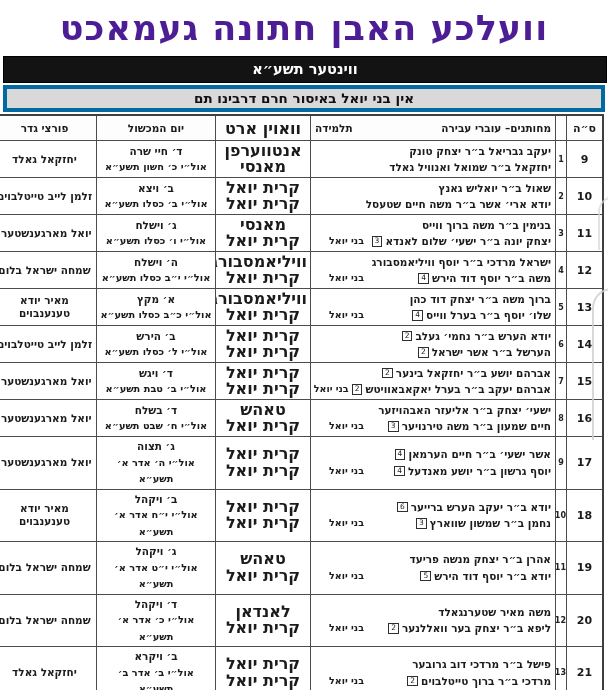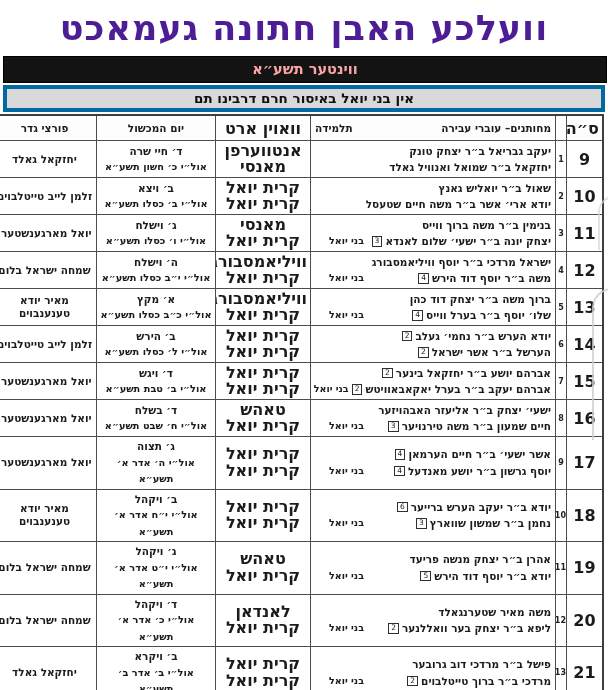--- a/index.html
+++ b/index.html
@@ -5,37 +5,37 @@
   html,body{margin:0;padding:0;}
   body{
     width:608px;height:690px;background:#ffffff;position:relative;overflow:hidden;
     font-family:"DejaVu Sans",sans-serif;color:#1b1b1b;direction:rtl;
   }
   .page-title{
     text-align:center;font-size:35px;font-weight:bold;letter-spacing:1px;
     padding-top:3px;line-height:50px;color:#4c1d95;
   }
   .bar-black{
-    margin:3px 1px 2px 3px;background:#131313;color:#fca5a5;
+    margin:3px 1px 2px 3px;background:#131313;color:#ffffff;
     text-align:center;font-weight:bold;font-size:14.5px;height:25px;line-height:25px;
     border:1px solid #000;
   }
   .bar-gray{
     margin:0 3px 2px 3px;background:#d9d9d9;color:#111;
     text-align:center;font-weight:bold;font-size:13.5px;height:19px;line-height:19px;
     border:4px solid #0369a1;
   }
   table.main{
     border-collapse:collapse;table-layout:fixed;width:586px;margin:0 4px;
     border:2px solid #3f3f3f;
   }
   th,td{border:1px solid #4c4c4c;padding:1px 3px;vertical-align:middle;overflow:hidden;}
   th{font-size:11px;font-weight:bold;height:22px;background:#fdfdfd;}
   tr.data-row{height:37px;}
-  .c-serial{width:29px;text-align:center;font-weight:bold;font-size:16px;}
+  .c-serial{width:29px;text-align:center;font-weight:bold;font-size:11px;}
   .c-sub{width:10px;text-align:center;font-size:8px;padding:0;font-weight:bold;color:#222;}
   .c-names{width:236px;font-size:10.5px;font-weight:bold;padding:1px 4px;}
   .c-place{width:88px;text-align:center;font-size:16px;font-weight:bold;}
   .c-day{width:112px;text-align:center;font-size:10.5px;font-weight:bold;}
   .c-breaker{width:97px;text-align:center;font-size:10.5px;font-weight:bold;line-height:13px;}
   .h-names{display:flex;justify-content:space-between;align-items:center;}
   .nline{display:flex;justify-content:space-between;align-items:center;line-height:16.5px;white-space:nowrap;}
   .nm{display:inline-block;}
   .fbox{
     border:1px solid #2f2f2f;font-size:7.5px;line-height:8.5px;padding:0 2px;margin:0 3px;

